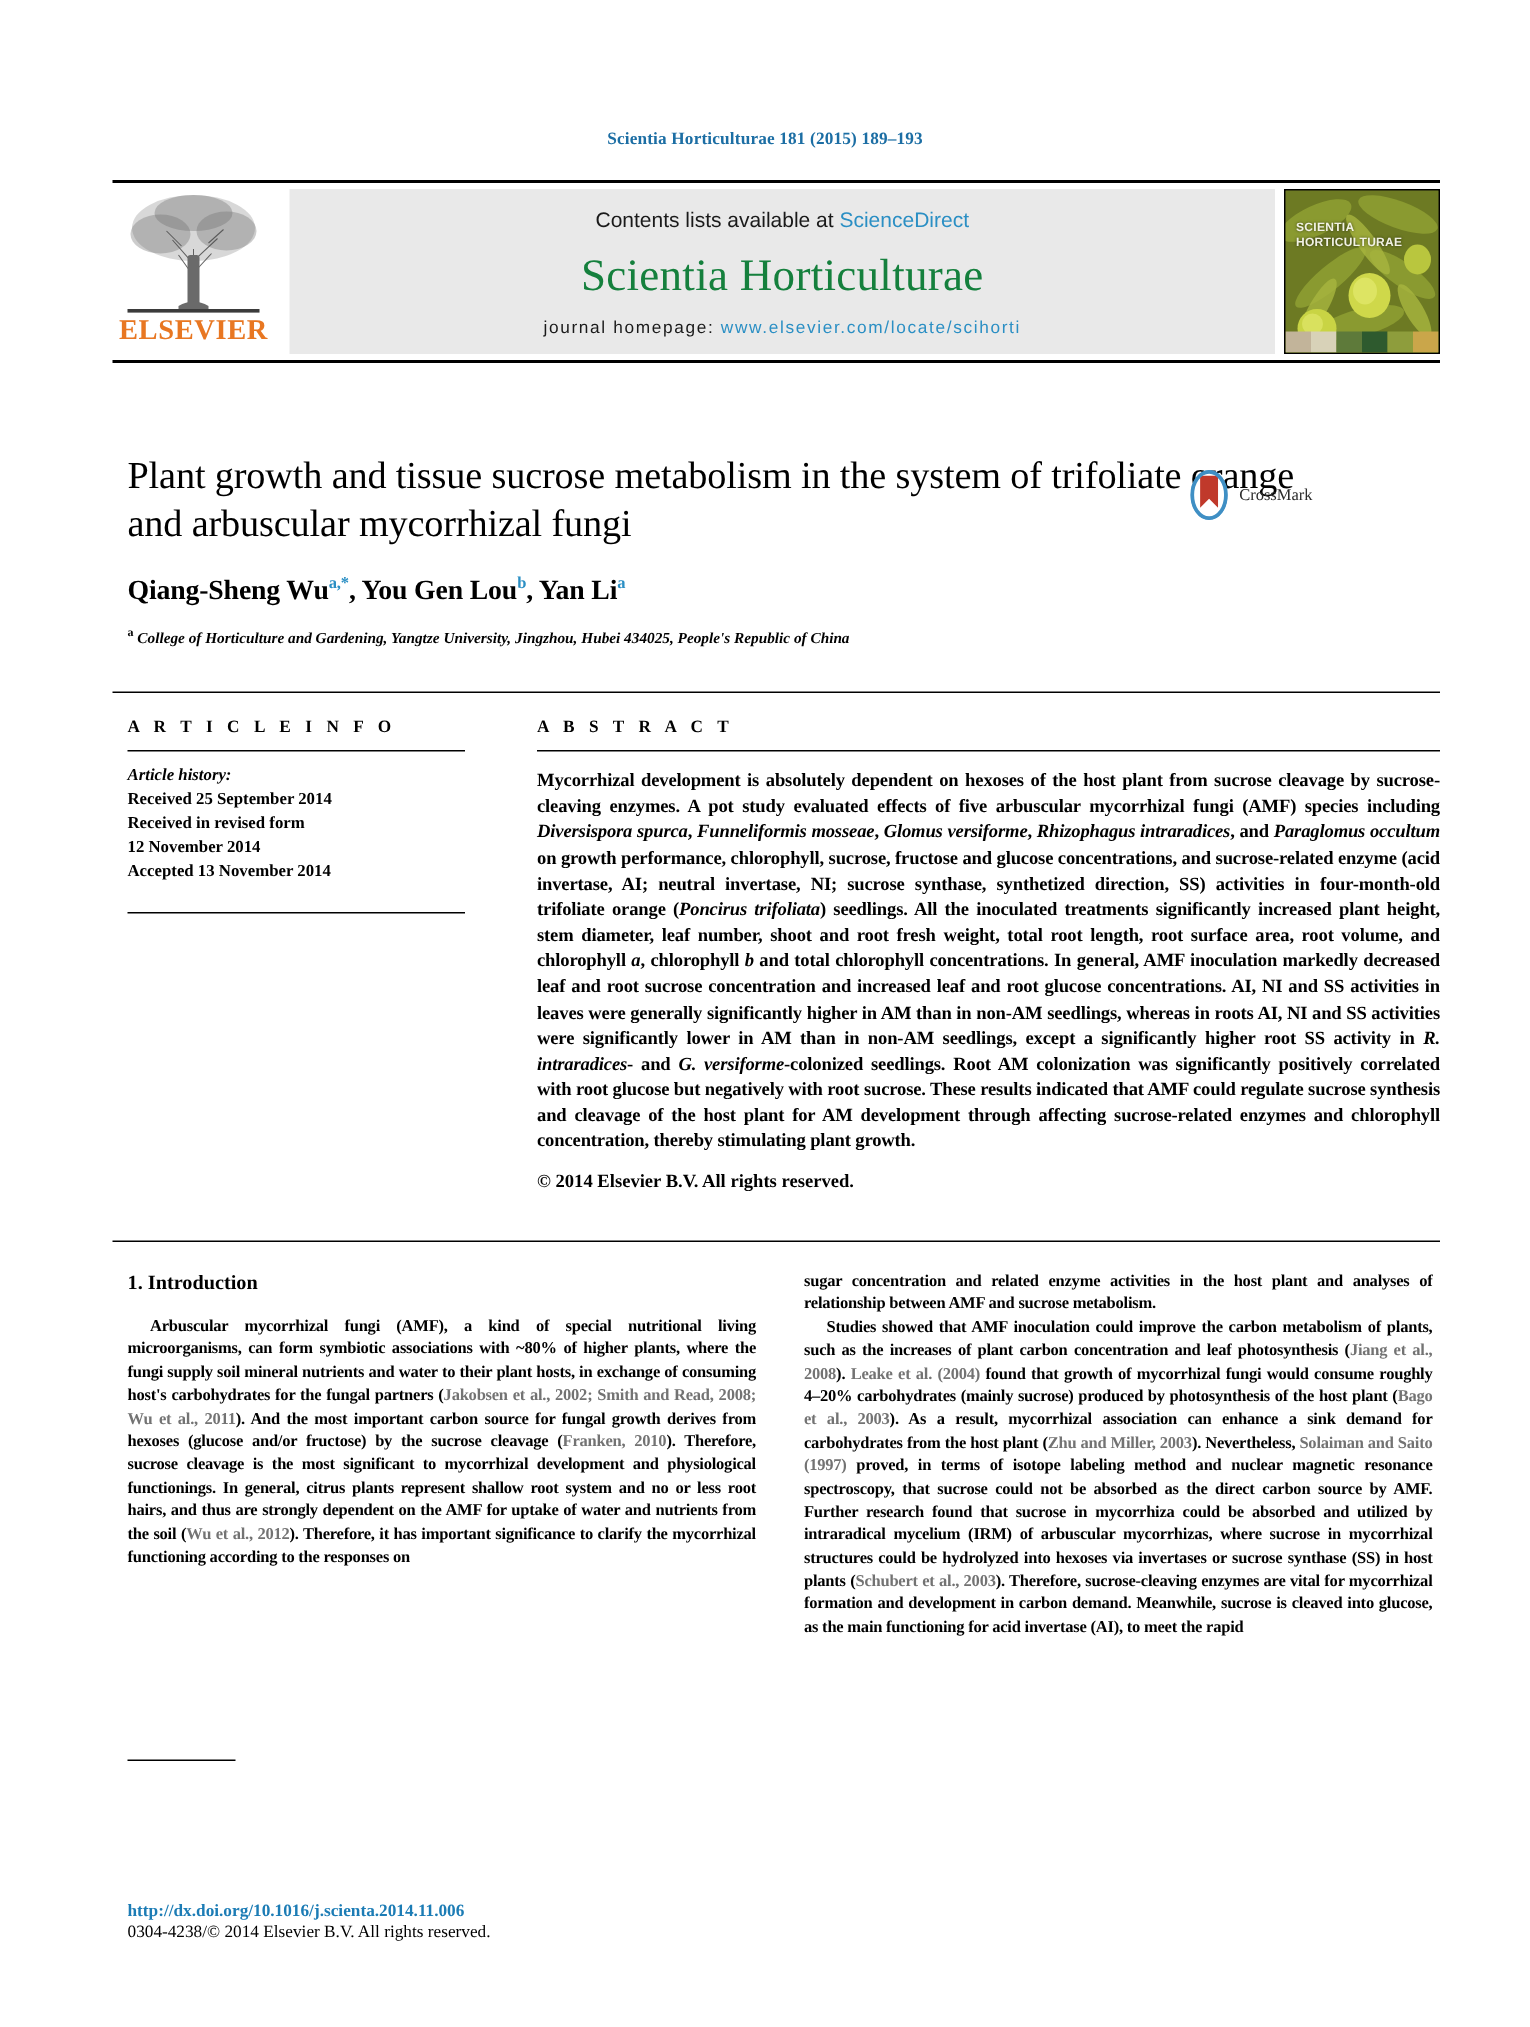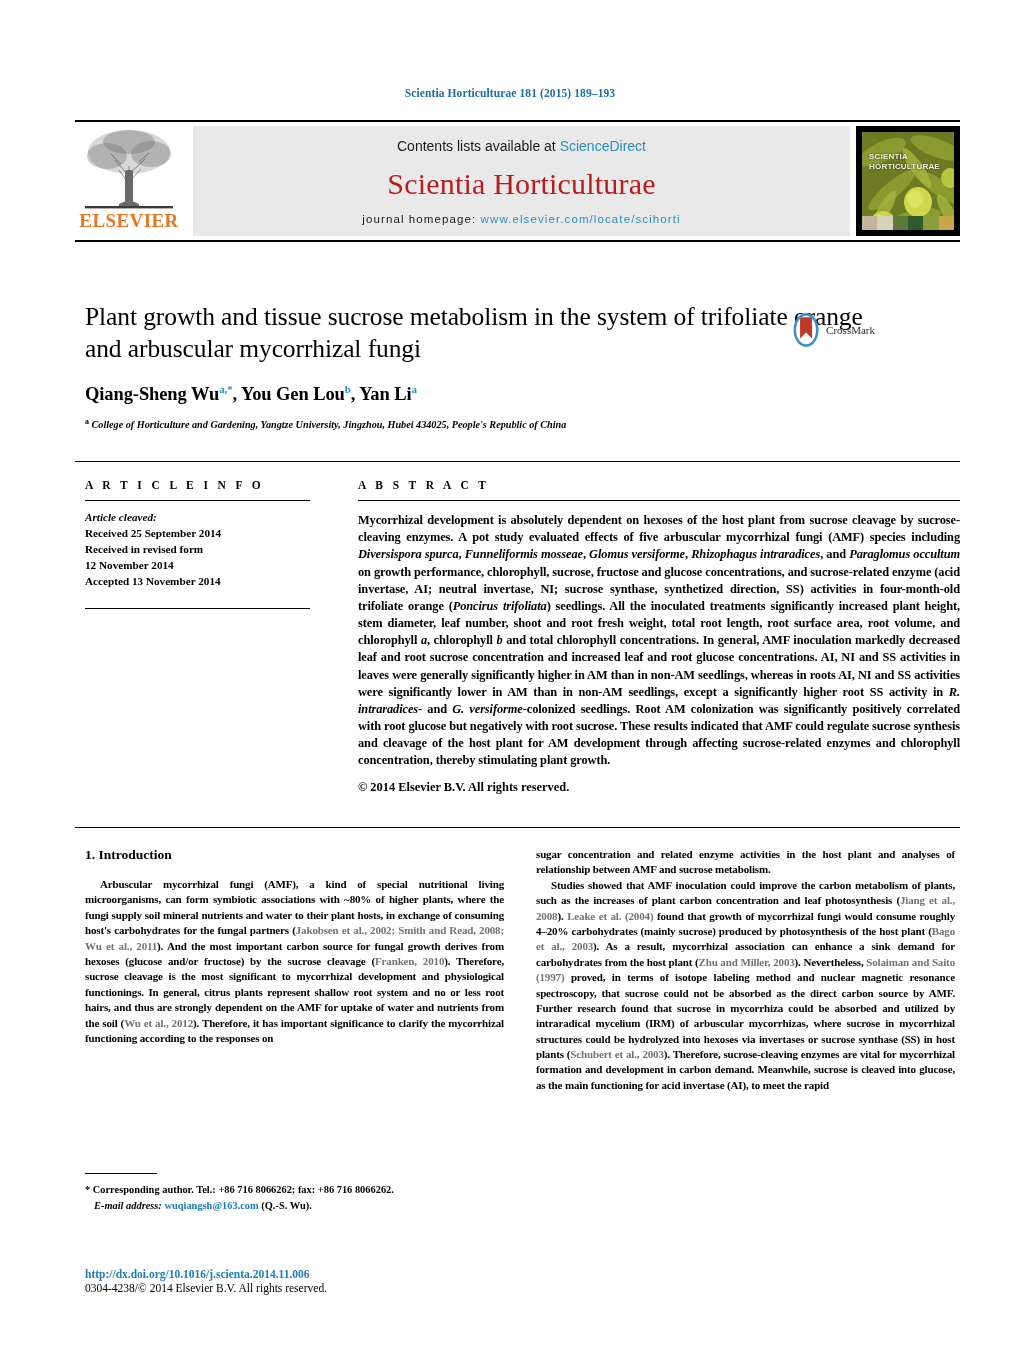--- a/index.html
+++ b/index.html
@@ -82,36 +82,36 @@
   }
   .contents-line {
     font-size: 14px;
     font-family: "Liberation Sans", sans-serif;
     color: #1a1a1a;
   }
   .contents-line .sd { color: #2b8fc4; }
   .journal-title {
     font-family: "Liberation Serif", serif;
     font-size: 30px;
-    color: #b91c1c;
+    color: #15803d;
     letter-spacing: .2px;
   }
   .homepage-line {
     font-family: "Liberation Sans", sans-serif;
     font-size: 11.5px;
     letter-spacing: 1.1px;
     color: #1a1a1a;
   }
   .homepage-line .url { color: #2b8fc4; }
   .cover-thumb {
     flex: 0 0 104px;
     width: 104px;
     margin: 4px 0 4px 0;
     position: relative;
-    border: 6px solid #000000;
+    border: 1px solid #000000;
     box-sizing: border-box;
     overflow: hidden;
     background: #6f7a2a;
   }
   .cover-thumb .cover-title {
     position: absolute;
     left: 7px; top: 20px;
     font-family: "Liberation Sans", sans-serif;
     font-size: 8px;
     font-weight: bold;
@@ -416,21 +416,21 @@
       </div>
     </div>
   </div>
 
   <div class="rule-mid"></div>
 
   <div class="info-col">
     <div class="sec-label">A R T I C L E   I N F O</div>
     <div class="hr-thin"></div>
     <div class="hist">
-      <div class="it">Article cleaved:</div>
+      <div class="it">Article history:</div>
       <div>Received 25 September 2014</div>
       <div>Received in revised form</div>
       <div>12 November 2014</div>
       <div>Accepted 13 November 2014</div>
     </div>
     <div class="kw-rule"></div>
   </div>
 
   <div class="abs-col">
     <div class="sec-label">A B S T R A C T</div>
@@ -447,27 +447,20 @@
       <p class="para" id="left-p1">Arbuscular mycorrhizal fungi (AMF), a kind of special nutritional living microorganisms, can form symbiotic associations with ~80% of higher plants, where the fungi supply soil mineral nutrients and water to their plant hosts, in exchange of consuming host's carbohydrates for the fungal partners (<span class="ref">Jakobsen et al., 2002; Smith and Read, 2008; Wu et al., 2011</span>). And the most important carbon source for fungal growth derives from hexoses (glucose and/or fructose) by the sucrose cleavage (<span class="ref">Franken, 2010</span>). Therefore, sucrose cleavage is the most significant to mycorrhizal development and physiological functionings. In general, citrus plants represent shallow root system and no or less root hairs, and thus are strongly dependent on the AMF for uptake of water and nutrients from the soil (<span class="ref">Wu et al., 2012</span>). Therefore, it has important significance to clarify the mycorrhizal functioning according to the responses on</p>
     </div>
     <div class="col">
       <p class="para" id="right-p1" style="text-indent:0">sugar concentration and related enzyme activities in the host plant and analyses of relationship between AMF and sucrose metabolism.</p>
       <p class="para" id="right-p2">Studies showed that AMF inoculation could improve the carbon metabolism of plants, such as the increases of plant carbon concentration and leaf photosynthesis (<span class="ref">Jiang et al., 2008</span>). <span class="ref">Leake et al. (2004)</span> found that growth of mycorrhizal fungi would consume roughly 4–20% carbohydrates (mainly sucrose) produced by photosynthesis of the host plant (<span class="ref">Bago et al., 2003</span>). As a result, mycorrhizal association can enhance a sink demand for carbohydrates from the host plant (<span class="ref">Zhu and Miller, 2003</span>). Nevertheless, <span class="ref">Solaiman and Saito (1997)</span> proved, in terms of isotope labeling method and nuclear magnetic resonance spectroscopy, that sucrose could not be absorbed as the direct carbon source by AMF. Further research found that sucrose in mycorrhiza could be absorbed and utilized by intraradical mycelium (IRM) of arbuscular mycorrhizas, where sucrose in mycorrhizal structures could be hydrolyzed into hexoses via invertases or sucrose synthase (SS) in host plants (<span class="ref">Schubert et al., 2003</span>). Therefore, sucrose-cleaving enzymes are vital for mycorrhizal formation and development in carbon demand. Meanwhile, sucrose is cleaved into glucose, as the main functioning for acid invertase (AI), to meet the rapid</p>
     </div>
   </div>
 
   <div class="footnote">
     <div class="fn-rule"></div>
-    <div class="fn-text">
-      <span>*</span>
-      <span>Corresponding author. Tel.: +86 716 8066262; fax: +86 716 8066262.</span><br>
-      <span class="em">E-mail address:</span>
-      <span class="mail">wuqiangsh@163.com</span>
-      <span>(Q.-S. Wu).</span>
-    </div>
   </div>
 
   <div class="doi-block">
     <span class="doi-link">http://dx.doi.org/10.1016/j.scienta.2014.11.006</span>
     <div class="issn">0304-4238/© 2014 Elsevier B.V. All rights reserved.</div>
   </div>
 
 </div>
 
 </body></html>

